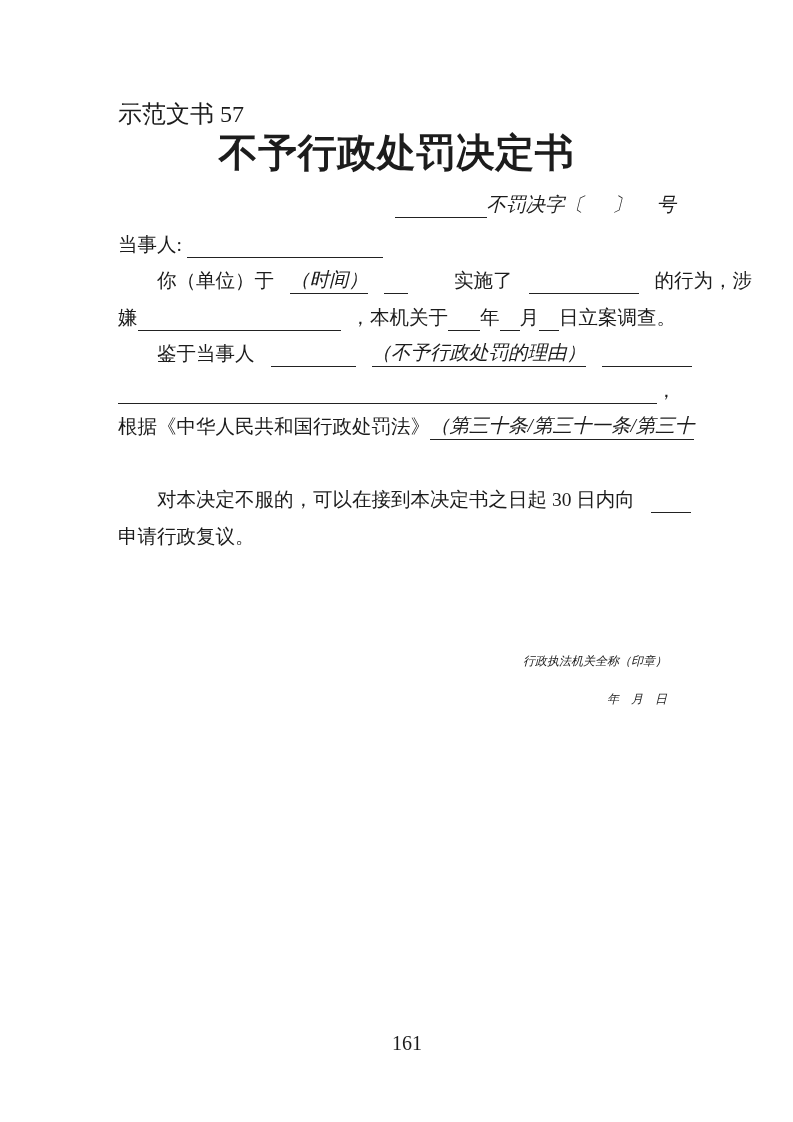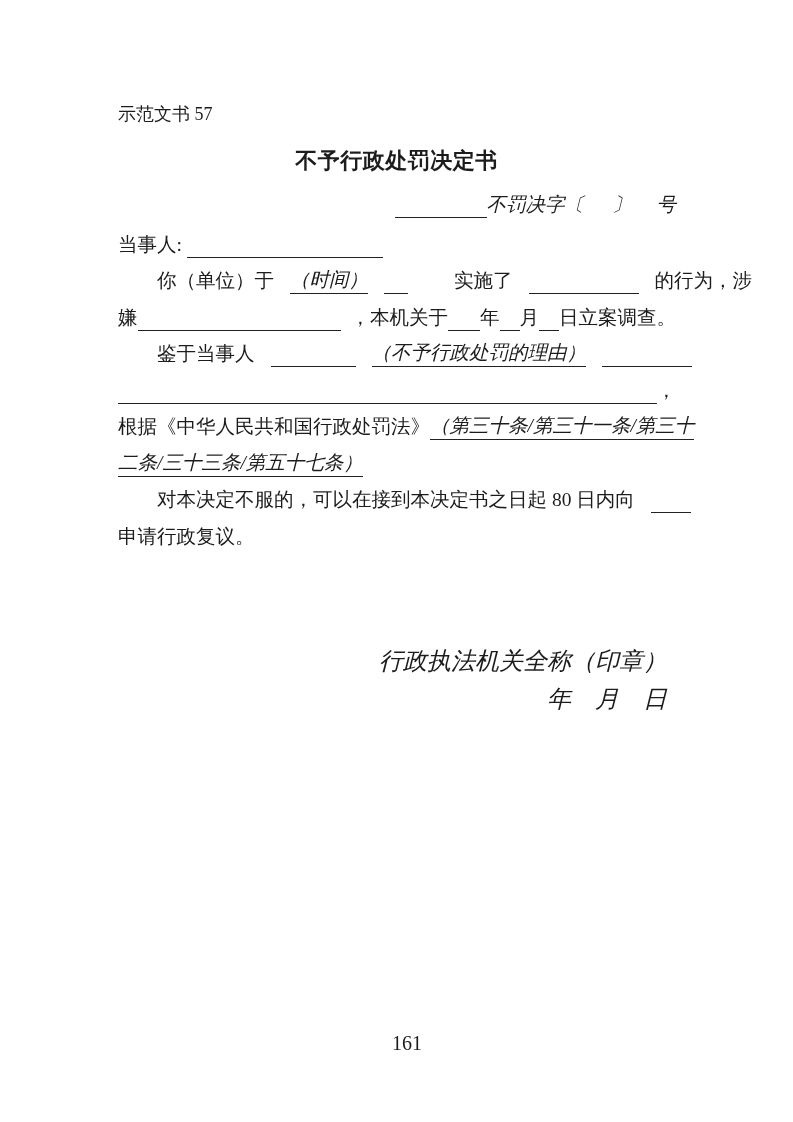--- a/index.html
+++ b/index.html
@@ -8,28 +8,28 @@
     position:relative;
     width:793px;height:1122px;
     background:#ffffff;
     color:#1c1c1c;
     font-family:"Liberation Serif", serif;
     overflow:hidden;
     margin:0 auto;
   }
   .doc-label{
     position:absolute;left:118px;top:101px;
-    font-size:18px;line-height:26px;
+    font-size:24px;line-height:26px;
     white-space:pre;
   }
   .doc-title{
     position:absolute;left:0;right:0;top:134px;
-    margin:8px;
+    margin:0;
     text-align:center;
-    font-size:22px;line-height:38px;
+    font-size:39px;line-height:38px;
     font-weight:700;
     letter-spacing:0.5px;
   }
   .doc-number{
     position:absolute;left:118px;right:117px;top:188px;
     height:30px;
     display:flex;justify-content:flex-end;align-items:flex-end;
     font-size:19.5px;
     padding-bottom:2px;
     font-style:italic;
@@ -56,21 +56,21 @@
     border-bottom:1.6px solid #222222;
     box-sizing:content-box;
   }
   .seg-blank{
     border-bottom:1.6px solid #222222;
   }
   .seg-blank.grow{flex:1 1 auto;}
   .signature{
     position:absolute;right:126px;top:646px;
     text-align:center;
-    font-size:24px;line-height:30px;
+    font-size:12px;line-height:30px;
     font-style:italic;
   }
   .signature .date-line{margin-top:8px;text-align:right;}
   .page-number{
     position:absolute;left:0;right:0;top:1030px;
     text-align:center;
     font-size:20px;line-height:26px;margin-left:21px;
   }
 </style>
 </head>
@@ -125,24 +125,23 @@
       </div>
       <div class="line">
         <span class="seg-blank grow" style="min-width: 300px;"></span>
         <span class="seg-text">，</span>
       </div>
       <div class="line">
         <span class="seg-text">根据《中华人民共和国行政处罚法》</span>
         <span class="seg-kai">（第三十条/第三十一条/第三十</span>
       </div>
       <div class="line">
-        <span class="seg-kai">二条/三十三条/第五十七条）</span>
       </div>
       <div class="line indent">
-        <span class="seg-text">对本决定不服的，可以在接到本决定书之日起 80 日内向</span>
+        <span class="seg-text">对本决定不服的，可以在接到本决定书之日起 30 日内向</span>
         <span class="seg-blank grow" style="min-width: 40px;"></span>
       </div>
       <div class="line">
         <span class="seg-text">申请行政复议。</span>
       </div>
     </div>
 
   <div class="signature">
     <div class="agency-line">行政执法机关全称（印章）</div>
     <div class="date-line">年　月　日</div>

